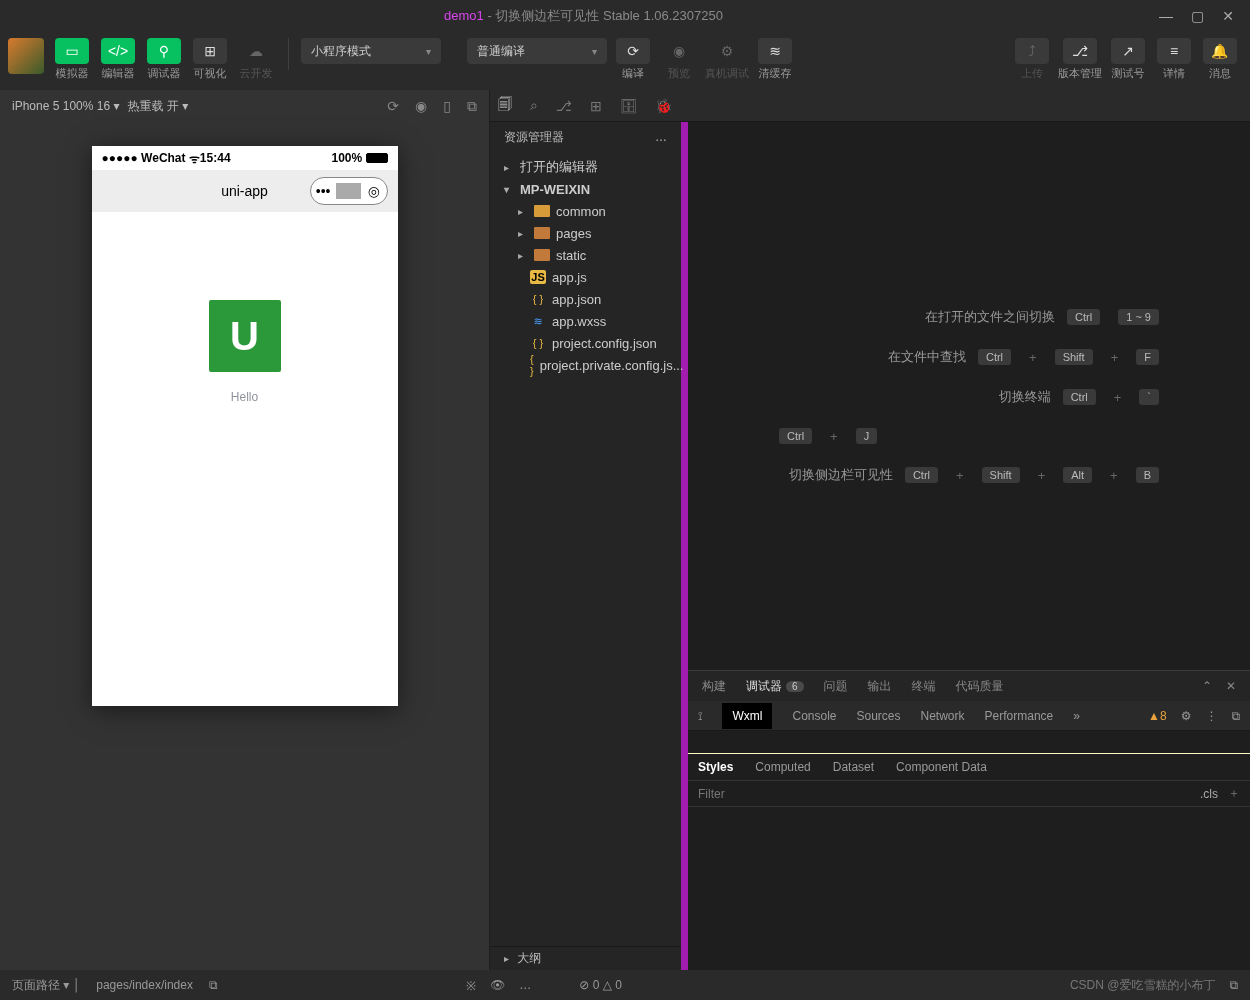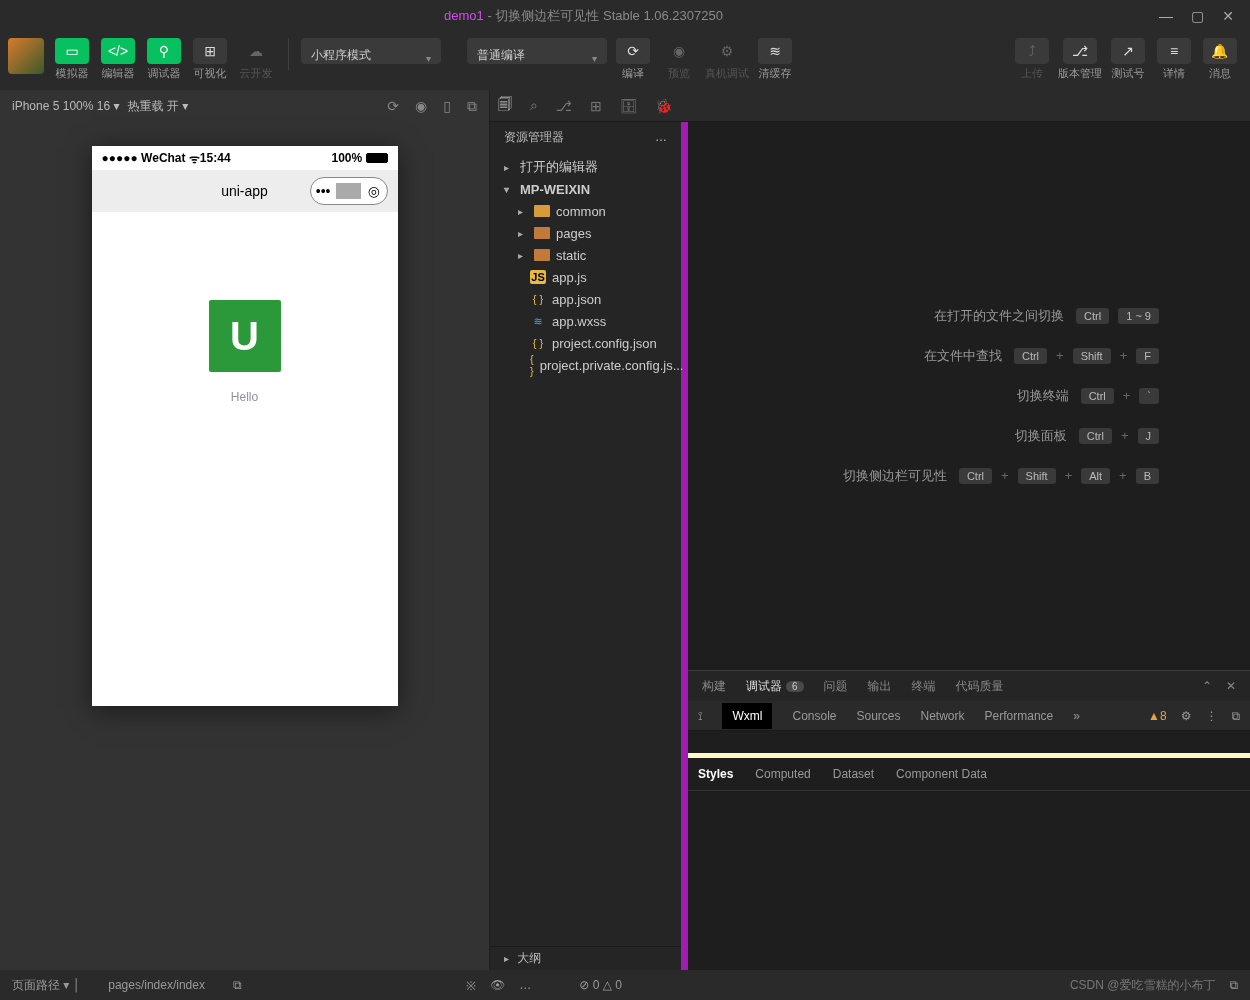--- a/index.html
+++ b/index.html
@@ -15,21 +15,21 @@
 .titlebar .winctrl span{font-size:14px}
 
 
 .toolbar{height:58px;background:#2a2a2a;display:flex;align-items:flex-start;padding:6px 10px 0 8px;gap:6px}
 .tbtn{display:flex;flex-direction:column;align-items:center;gap:2px;min-width:40px}
 .tbtn .box{width:34px;height:26px;border-radius:4px;display:flex;align-items:center;justify-content:center;font-size:14px;color:#ddd}
 .tbtn .lbl{font-size:11px;color:#9a9a9a}
 .green{background:#07c160!important;color:#fff!important}
 .gbox{background:#3a3a3a}
 .avatar{width:36px;height:36px;border-radius:4px;background:linear-gradient(135deg,#d97b2e,#3a5a2a);margin-right:2px}
-.dropdown{height:26px;background:#3a3a3a;border-radius:4px;display:flex;align-items:flex-end;padding:0 10px;color:#ccc;font-size:12px;gap:8px}
+.dropdown{height:26px;background:#3a3a3a;border-radius:4px;display:flex;align-items:center;padding:0 10px;color:#ccc;font-size:12px;gap:8px}
 .ddarrow{margin-left:auto;font-size:10px;color:#888}
 .tspacer{flex:1}
 .sep{width:1px;height:32px;background:#3f3f3f;margin:0 6px}
 
 
 .mainrow{flex:1;display:flex;min-height:0}
 .simcol{width:490px;background:#333;display:flex;flex-direction:column;border-right:1px solid #1e1e1e}
 .simbar{height:32px;display:flex;align-items:center;padding:0 12px;color:#bbb;font-size:12px;gap:8px}
 .simbar .right{margin-left:auto;display:flex;gap:16px;color:#888;font-size:14px}
 .phonewrap{flex:1;display:flex;justify-content:center;padding-top:24px;background:#333}
@@ -54,44 +54,44 @@
 .chev{width:10px;display:inline-block;color:#aaa;font-size:10px}
 .ficon{width:16px;height:14px;display:inline-flex;align-items:center;justify-content:center;font-size:11px;border-radius:2px}
 .folder{background:#d89b3a;color:#d89b3a;width:16px;height:12px;border-radius:1px}
 .folder.blue{background:#c17a3a}
 .js{background:#e8b943;color:#000;font-weight:700}
 .json{color:#e8b943}
 .wxss{color:#4a9eff}
 .shortcuts{flex:1;background:#1e1e1e;display:flex;flex-direction:column;align-items:center;justify-content:center;gap:22px;color:#888;font-size:13px}
 .shortcut{display:flex;align-items:center;gap:12px;width:380px}
 .shortcut .lbl{flex:1;text-align:right;color:#999}
-.keys{display:flex;gap:9px;align-items:flex-start}
+.keys{display:flex;gap:18px;align-items:center}
 .key{background:#3a3a3a;padding:2px 8px;border-radius:3px;font-size:11px;color:#bbb}
 .plus{color:#666}
 
 
 .btmpanel{height:300px;background:#1e1e1e;border-top:1px solid #3a3a3a;display:flex;flex-direction:column}
 .btmtabbar{height:30px;display:flex;align-items:center;padding:0 14px;gap:20px;font-size:12px;color:#888;background:#252526}
 .btmtabbar .active{color:#ddd}
 .badge{background:#4a4a4a;border-radius:8px;padding:0 6px;font-size:10px;color:#ccc;margin-left:4px}
 .btmtabbar .right{margin-left:auto;display:flex;gap:14px;color:#888}
 .devtabs{height:30px;background:#2a2a2a;display:flex;align-items:center;padding:0 10px;gap:20px;font-size:12px;color:#999;border-bottom:1px solid #1a1a1a}
 .devtabs .active{background:#000;padding:6px 10px;color:#fff}
 .devtabs .right{margin-left:auto;display:flex;gap:14px;align-items:center}
 .warn{color:#e8a33d}
-.styletabs{height:38px;display:flex;align-items:center;padding:0 10px;gap:22px;border-top:5px solid #fef9c3;border-bottom:1px solid #333;font-size:12px;color:#999;margin-top:22px}
+.styletabs{height:28px;display:flex;align-items:center;padding:0 10px;gap:22px;border-top:1px solid #fef9c3;border-bottom:1px solid #333;font-size:12px;color:#999;margin-top:22px}
 .styletabs .active{color:#fff;font-weight:600}
 .filterrow{height:26px;display:flex;align-items:center;padding:0 10px;border-bottom:1px solid #333;color:#777;font-size:12px}
 .filterrow input{flex:1;background:transparent;border:none;color:#ccc;outline:none;font-size:12px}
 .filterrow .cls{color:#aaa;margin-right:10px}
 
 .outlinebar{height:24px;background:#252526;display:flex;align-items:center;padding:0 14px;color:#bbb;font-size:12px;border-top:1px solid #1a1a1a}
 
 
-.statusbar{height:30px;background:#2a2a2a;display:flex;align-items:center;padding:0 12px;color:#999;font-size:12px;gap:28px}
+.statusbar{height:30px;background:#2a2a2a;display:flex;align-items:center;padding:0 12px;color:#999;font-size:12px;gap:16px}
 .statusbar .right{margin-left:auto;display:flex;gap:14px;align-items:center}
 .watermark{color:#777}
 
 
 .edsplit{display:flex;flex:1;min-height:0}
 .explorer{width:198px;background:#252526;border-right:7px solid #a21caf;display:flex;flex-direction:column}
 .edmain{flex:1;display:flex;flex-direction:column;min-width:0}
 </style>
 </head>
 <body>
@@ -305,21 +305,20 @@
               </div>
               <div class="shortcut">
                 <div class="lbl">切换终端</div>
                 <div class="keys">
                   <span class="key">Ctrl</span>
                   <span class="plus">+</span>
                   <span class="key">`</span>
                 </div>
               </div>
               <div class="shortcut">
-                <div class="lbl">切换面板</div>
                 <div class="keys">
                   <span class="key">Ctrl</span>
                   <span class="plus">+</span>
                   <span class="key">J</span>
                 </div>
               </div>
               <div class="shortcut">
                 <div class="lbl">切换侧边栏可见性</div>
                 <div class="keys">
                   <span class="key">Ctrl</span>
@@ -360,20 +359,25 @@
                 <span>⋮</span>
                 <span>⧉</span>
               </div>
             </div>
             <div class="styletabs">
               <span class="active">Styles</span>
               <span>Computed</span>
               <span>Dataset</span>
               <span>Component Data</span>
             </div>
+            <div class="filterrow">
+              <input placeholder="Filter" style="">
+              <span class="cls">.cls</span>
+              <span>＋</span>
+            </div>
           </div>
         </div>
       </div>
     </div>
   </div>
 
   <div class="statusbar">
     <span><span>页面路径</span> ▾ │</span>
     <span>pages/index/index</span>
     <span>⧉</span>

